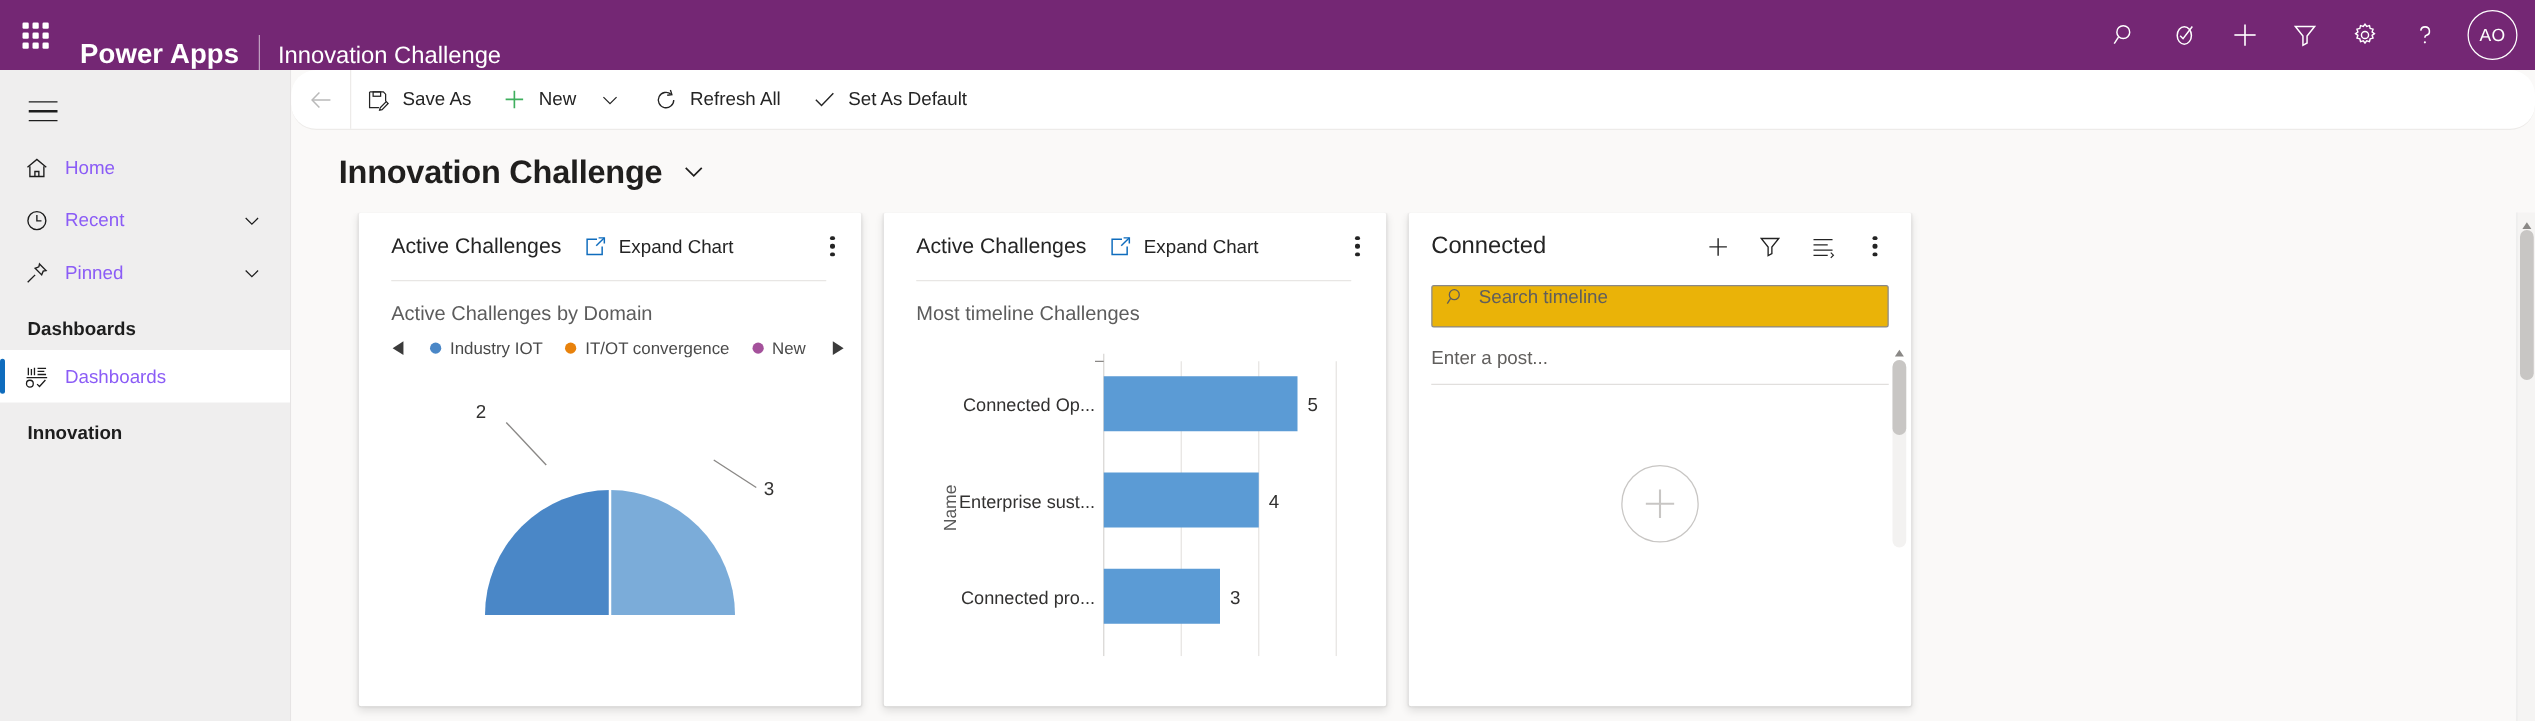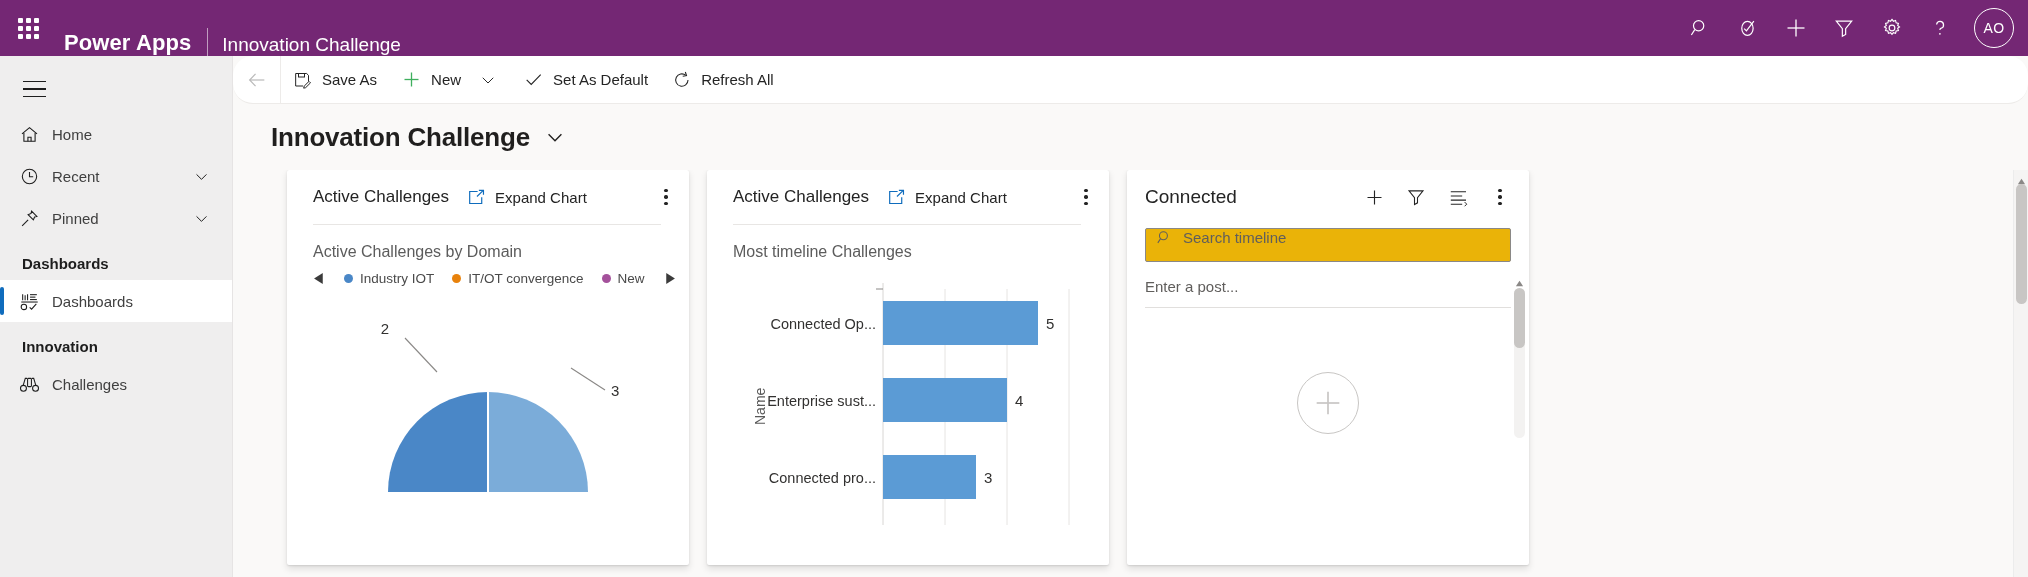--- a/index.html
+++ b/index.html
@@ -74,21 +74,21 @@
     cursor: pointer;
   }
   .hamburger span {
     display:block; width: 23px; height: 1.6px; background: #1d1d1d;
     position: relative;
   }
   .ham-lines { display:flex; flex-direction: column; gap: 6px; }
   .nav-item {
     height: 42px; display: flex; align-items: center;
     padding-left: 10px; cursor: pointer; position: relative;
-    color: #404040; font-size: 15px;
+    color: #8b5cf6; font-size: 15px;
   }
   .nav-item .nav-ico {
     width: 38px; display:flex; align-items:center; justify-content:center;
     flex: 0 0 38px;
   }
   .nav-item .nav-label { margin-left: 4px; }
   .nav-item .nav-chev { margin-left: auto; margin-right: 22px; display:flex; }
   .nav-item.selected {
     background: #ffffff;
   }
@@ -404,32 +404,20 @@
         <line x1="2.6" y1="12.6" x2="21.4" y2="12.6"></line>
         <circle cx="5.6" cy="18.2" r="3.1"></circle>
         <polyline points="12.2,18.6 14.4,20.8 19.8,14.8"></polyline>
       </svg>
     </span>
     <span class="nav-label">Dashboards</span>
   </div>
 
   <div class="nav-group">Innovation</div>
 
-  <div class="nav-item">
-    <span class="nav-ico">
-      <svg width="21" height="21" viewBox="0 0 24 24" fill="none" stroke="#1d1d1d" stroke-width="1.2">
-        <path d="M9.2 5.0 h-2.0 l-2.6 8.6"></path>
-        <path d="M14.8 5.0 h2.0 l2.6 8.6"></path>
-        <circle cx="5.1" cy="16.4" r="3.4"></circle>
-        <circle cx="18.9" cy="16.4" r="3.4"></circle>
-        <rect x="9.8" y="5.0" width="4.4" height="9.4" rx="1"></rect>
-      </svg>
-    </span>
-    <span class="nav-label">Challenges</span>
-  </div>
 </div>
 
 <div class="main">
 
   <div class="cmdbar">
     <div class="back-btn">
       <svg width="22" height="22" viewBox="0 0 24 24" fill="none" stroke="#b9b9b9" stroke-width="1.3">
         <line x1="4.2" y1="12" x2="20" y2="12"></line>
           <polyline points="10.4,5.4 4.0,12 10.4,18.6"></polyline>
       </svg>
@@ -459,35 +447,35 @@
     <div class="cmd-caret">
       <svg width="18" height="18" viewBox="0 0 24 24" fill="none" stroke="#242424" stroke-width="1.3">
         <polyline points="5,9 12,16 19,9"></polyline>
       </svg>
     </div>
 
     <div class="cmd-gap"></div>
 
     <div class="cmd-btn">
       <span class="ci">
-        <svg width="21" height="21" viewBox="0 0 24 24" fill="none" stroke="#242424" stroke-width="1.3">
-          <polyline points="4.2,12.4 9.4,17.6 20.2,6.4"></polyline>
-        </svg>
-      </span>
-      <span>Set As Default</span>
-    </div>
-
-    <div class="cmd-btn">
-      <span class="ci">
         <svg width="20" height="20" viewBox="0 0 24 24" fill="none" stroke="#242424" stroke-width="1.3">
           <path d="M19.2 12 a7.4 7.4 0 1 1 -2.6 -5.6"></path>
           <polyline points="16.0,2.4 17.4,6.8 12.9,7.4"></polyline>
         </svg>
       </span>
       <span>Refresh All</span>
+    </div>
+
+    <div class="cmd-btn">
+      <span class="ci">
+        <svg width="21" height="21" viewBox="0 0 24 24" fill="none" stroke="#242424" stroke-width="1.3">
+          <polyline points="4.2,12.4 9.4,17.6 20.2,6.4"></polyline>
+        </svg>
+      </span>
+      <span>Set As Default</span>
     </div>
   </div>
 
   <div class="pagehead">
     <span class="page-title">Innovation Challenge</span>
     <span class="page-title-caret">
       <svg width="22" height="22" viewBox="0 0 24 24" fill="none" stroke="#201f1e" stroke-width="1.5">
         <polyline points="5,9 12,16 19,9"></polyline>
       </svg>
     </span>

